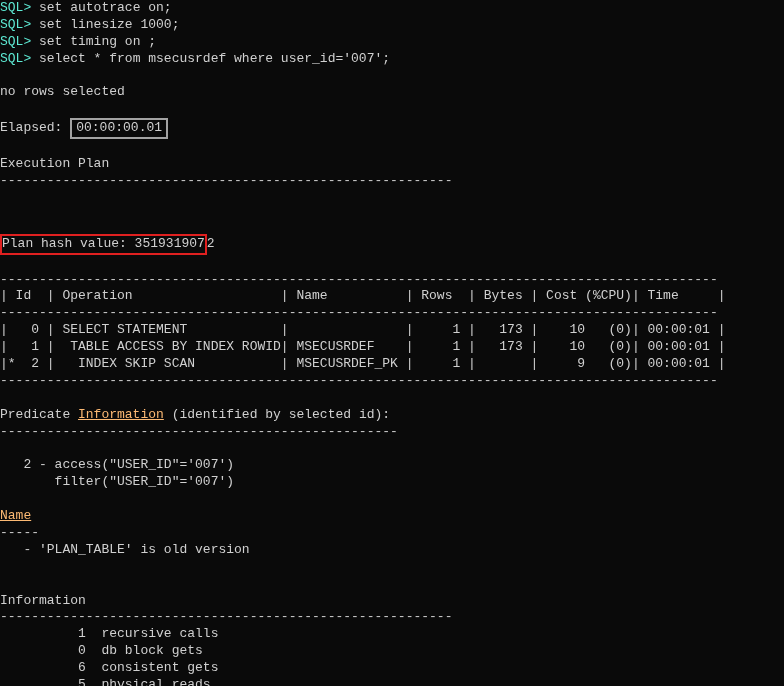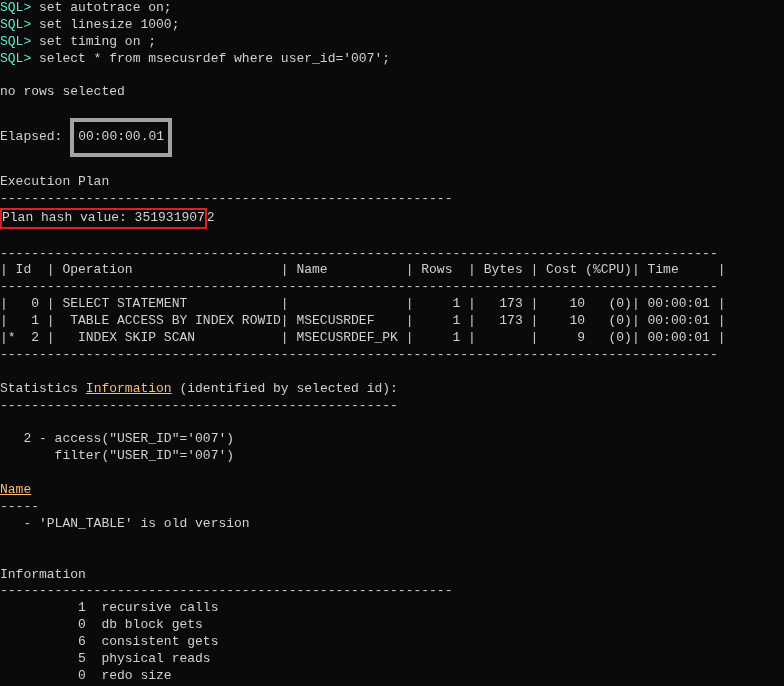--- a/index.html
+++ b/index.html
@@ -20,26 +20,27 @@
       white-space: pre;
     }
     .prompt {
       color: #5eead4;
     }
     .link {
       color: #fdba74;
       text-decoration: underline;
     }
     .red-box {
-      border: 4px solid #a3a3a3;
-      padding: 7px 4px;
+      border: 2px solid #a3a3a3;
+      padding: 0 4px;
       display: inline-block;
     }
     .red-box-inline {
       border: 2px solid #e02020;
+      margin-top: 44px;
     }
     .hash-line {
       display: inline-block;
     }
   </style>
 </head>
 <body><div><span class="prompt">SQL&gt; </span><span>set autotrace on;</span>
 <span class="prompt">SQL&gt; </span><span>set linesize 1000;</span>
 <span class="prompt">SQL&gt; </span><span>set timing on ;</span>
 <span class="prompt">SQL&gt; </span><span>select * from msecusrdef where user_id='007';</span>
@@ -53,21 +54,21 @@
 <span class="red-box-inline hash-line">Plan hash value: 351931907</span><span>2</span>
 
 <span>--------------------------------------------------------------------------------------------</span>
 <span>| Id  | Operation                   | Name          | Rows  | Bytes | Cost (%CPU)| Time     |</span>
 <span>--------------------------------------------------------------------------------------------</span>
 <span>|   0 | SELECT STATEMENT            |               |     1 |   173 |    10   (0)| 00:00:01 |</span>
 <span>|   1 |  TABLE ACCESS BY INDEX ROWID| MSECUSRDEF    |     1 |   173 |    10   (0)| 00:00:01 |</span>
 <span>|*  2 |   INDEX SKIP SCAN           | MSECUSRDEF_PK |     1 |       |     9   (0)| 00:00:01 |</span>
 <span>--------------------------------------------------------------------------------------------</span>
 
-<span>Statistics </span><span class="link">Information</span><span> (identified by selected id):</span>
+<span>Predicate </span><span class="link">Information</span><span> (identified by selected id):</span>
 <span>---------------------------------------------------</span>
 
 <span>   2 - access("USER_ID"='007')</span>
 <span>       filter("USER_ID"='007')</span>
 
 <span class="link">Name</span>
 <span>-----</span>
 <span>   - 'PLAN_TABLE' is old version</span>
 
 

